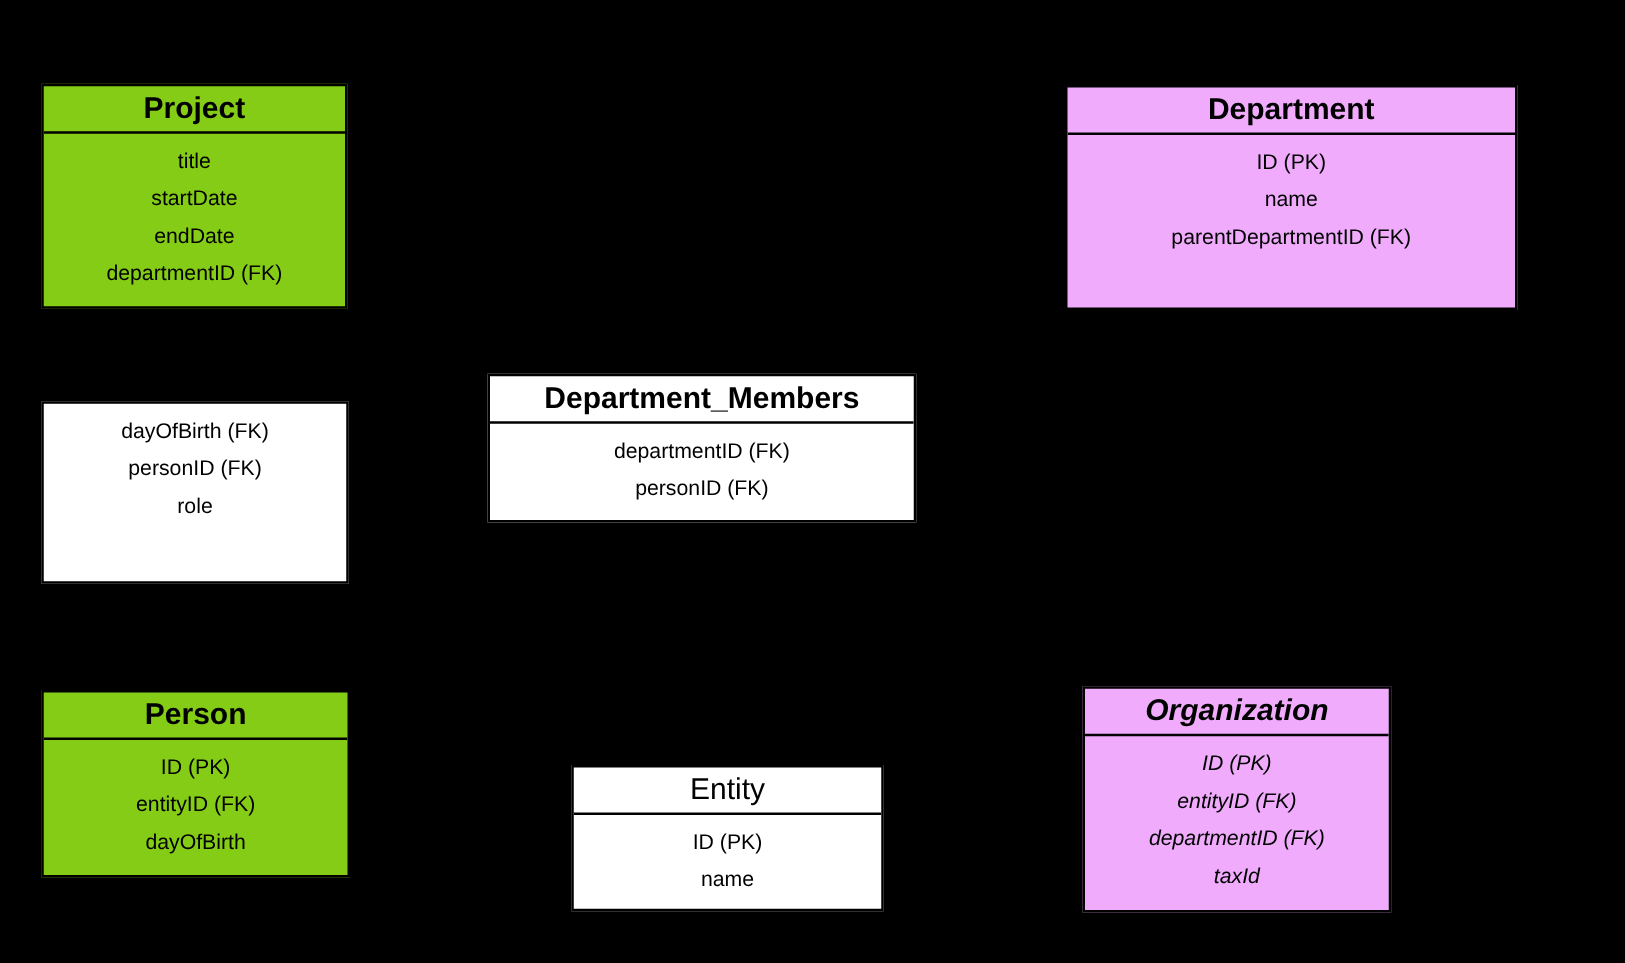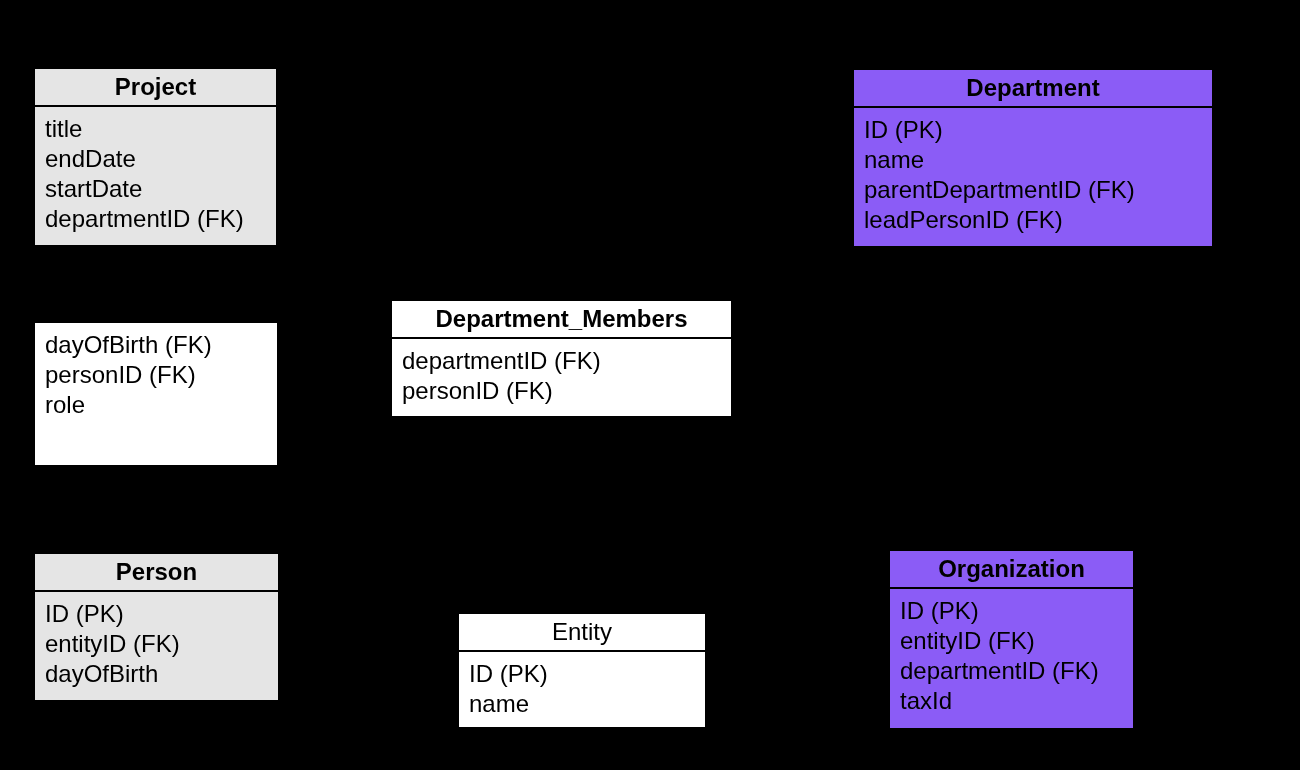--- a/index.html
+++ b/index.html
@@ -17,77 +17,77 @@
   .diagram {
     position: absolute;
     inset: 0;
   }
   .table {
     position: absolute;
     box-sizing: border-box;
     border: 2px solid #000000;
     overflow: hidden;
   }
-  .table.green  { background: #e5e5e5; }
-  .table.yellow { background: #8b5cf6; }
+  .table.green  { background: #84cc16; }
+  .table.yellow { background: #f0abfc; }
   .table.white  { background: #ffffff; }
   .thead {
     box-sizing: border-box;
     height: 38px;
     border-bottom: 2px solid #000000;
     text-align: center;
     font-size: 24px;
     font-weight: bold;
     line-height: 36px;
     color: #000000;
     white-space: nowrap;
   }
   .thead.italic {
     font-weight: normal;
   }
   .tbody {
     padding: 7px 10px 0 10px;
   }
   .field {
-    font-size: 24px;
+    font-size: 17px;
     line-height: 30px;
     color: #000000;
     white-space: nowrap;
+    text-align: center;
   }
   
   #t-project            { left: 33px;  top: 67px;  width: 245px; height: 180px; }
   #t-department         { left: 852px; top: 68px;  width: 362px; height: 180px; }
   #t-project-members    { left: 33px;  top: 321px; width: 246px; height: 146px; }
   #t-department-members { left: 390px; top: 299px; width: 343px; height: 119px; }
   #t-person             { left: 33px;  top: 552px; width: 247px; height: 150px; }
   #t-entity             { left: 457px; top: 612px; width: 250px; height: 117px; }
-  #t-organization       { left: 888px; top: 549px; width: 247px; height: 181px; }
+  #t-organization       { left: 866px; top: 549px; width: 247px; height: 181px; font-style: italic; }
 </style>
 </head>
 <body>
 
 <div class="diagram">
 
   <div class="table green" id="t-project">
     <div class="thead">Project</div>
     <div class="tbody">
       <div class="field">title</div>
+      <div class="field">startDate</div>
       <div class="field">endDate</div>
-      <div class="field">startDate</div>
       <div class="field">departmentID (FK)</div>
     </div>
   </div>
 
   <div class="table yellow" id="t-department">
     <div class="thead">Department</div>
     <div class="tbody">
       <div class="field">ID (PK)</div>
       <div class="field">name</div>
       <div class="field">parentDepartmentID (FK)</div>
-      <div class="field">leadPersonID (FK)</div>
     </div>
   </div>
 
   <div class="table white" id="t-project-members">
     <div class="tbody">
       <div class="field">dayOfBirth (FK)</div>
       <div class="field">personID (FK)</div>
       <div class="field">role</div>
     </div>
   </div>

